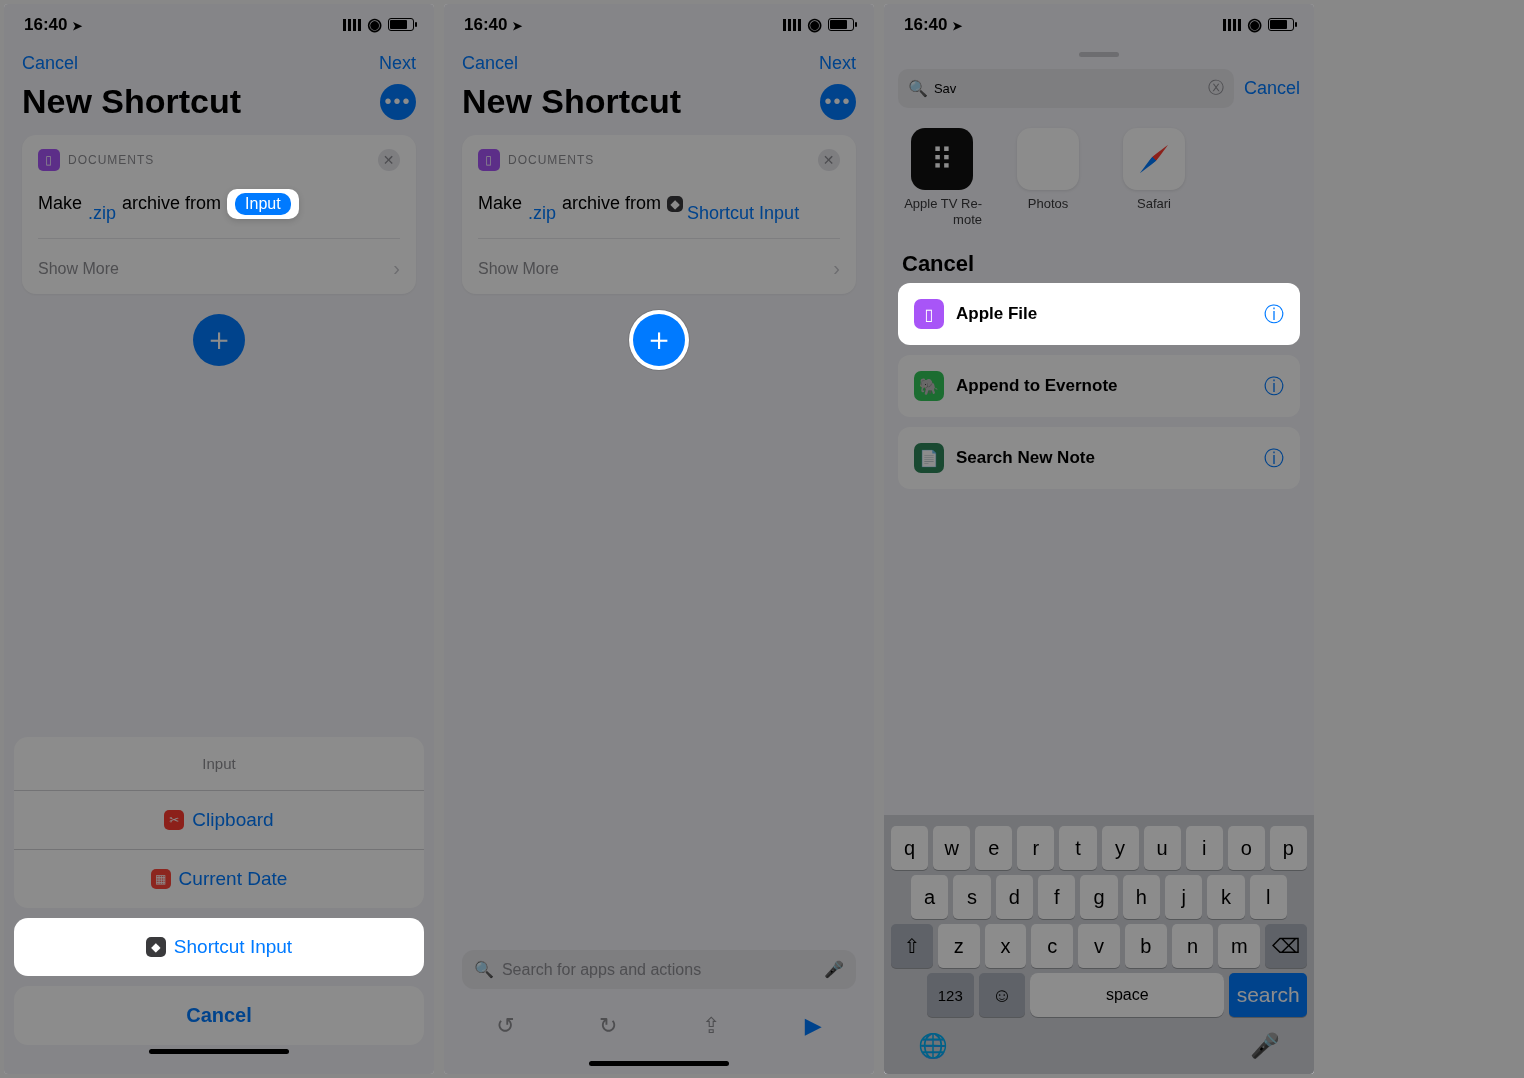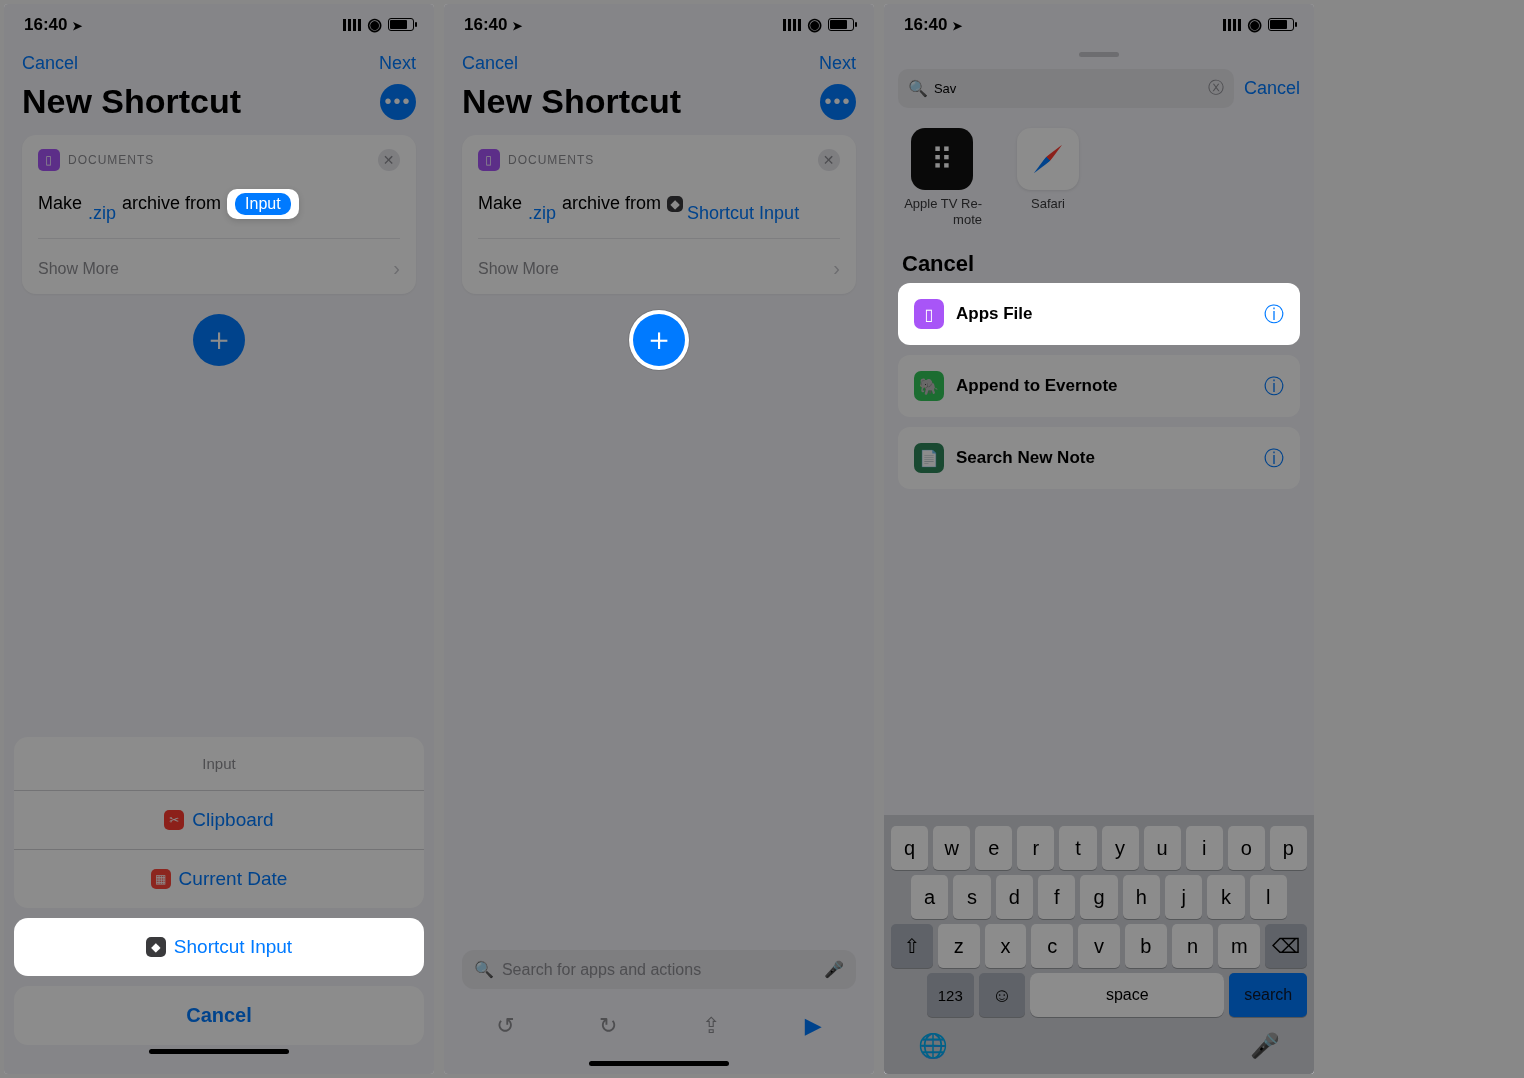--- a/index.html
+++ b/index.html
@@ -82,21 +82,21 @@
   .aicon { width:30px; height:30px; border-radius:7px; display:flex; align-items:center; justify-content:center; color:#fff;}
   .aicon.purple{background:#a855f7;} .aicon.green{background:#34c759;} .aicon.green2{background:#2f855a;}
   .actionrow .alabel { font-size:17px; font-weight:600;}
 
   
   .kb { margin-top:auto; background:#d1d3d9; padding:6px 4px 4px; }
   .kbrow { display:flex; gap:5px; justify-content:center; margin:5px 3px;}
   .key { background:#fff; border-radius:5px; flex:1; height:44px; display:flex; align-items:center; justify-content:center; font-size:20px; box-shadow:0 1px 0 rgba(0,0,0,0.25);}
   .key.fn { background:#adb3bd; }
   .key.space { flex:5; font-size:16px;border-radius:8px;}
-  .key.search { flex:2; background:#007aff; color:#0f172a; font-size:16px;}
+  .key.search { flex:2; background:#007aff; color:#ffffff; font-size:21px;}
   .key.num { flex:1.2; font-size:15px;margin-left:36px;}
   .kbicons { display:flex; justify-content:space-between; padding:10px 30px 10px; font-size:24px;}
 
   
   .z-top { z-index:60; position:relative; }
 
   .flex-spacer { flex:1; }
   .loc { font-size:12px; }
 
   .photos-flower { background-image: radial-gradient(circle at 50% 25%, #ff3b30 0 10px, transparent 11px), radial-gradient(circle at 75% 40%, #ff9500 0 10px, transparent 11px), radial-gradient(circle at 70% 70%, #ffcc00 0 10px, transparent 11px), radial-gradient(circle at 50% 80%, #34c759 0 10px, transparent 11px), radial-gradient(circle at 30% 70%, #007aff 0 10px, transparent 11px), radial-gradient(circle at 25% 40%, #af52de 0 10px, transparent 11px), radial-gradient(circle at 50% 50%, #fff 0 9px, transparent 10px); }
@@ -256,30 +256,34 @@
       <span style="color:#007aff;font-size:18px">Cancel</span>
     </div>
 
     <div class="approw">
       <div class="appitem">
         <div class="appicon tv">⠿</div>
         <div class="applabel">Apple TV Re-
 mote</div>
       </div>
       <div class="appitem">
+        <div class="appicon photos photos-flower"></div>
+        <div class="applabel">Photos</div>
+      </div>
+      <div class="appitem">
         <div class="appicon safari safari-compass"></div>
         <div class="applabel">Safari</div>
       </div>
     </div>
 
     <div class="s3-section">Cancel</div>
     <div class="actionlist">
       <div class="actionrow z-top highlight">
         <div class="aicon purple">▯</div>
-        <div class="alabel">Apps File</div>
+        <div class="alabel">Apple File</div>
         <div class="ainfo">ⓘ</div>
       </div>
       <div class="actionrow">
         <div class="aicon green">🐘</div>
         <div class="alabel">Append to Evernote</div>
         <div class="ainfo">ⓘ</div>
       </div>
       <div class="actionrow">
         <div class="aicon green2">📄</div>
         <div class="alabel">Search New Note</div>

